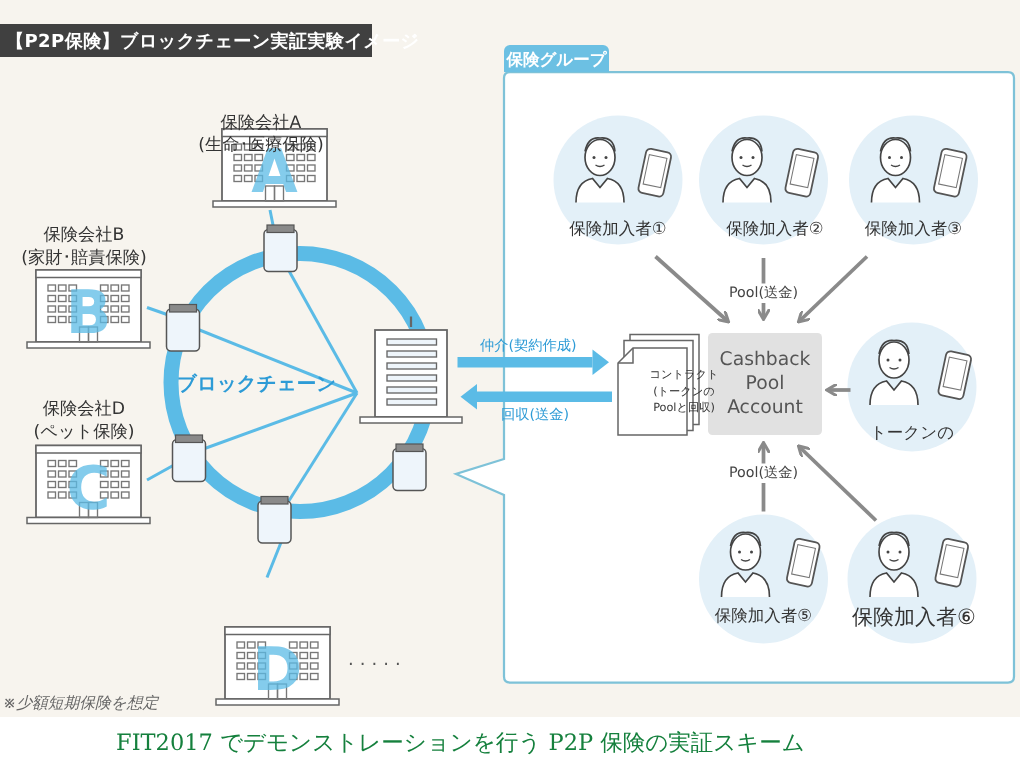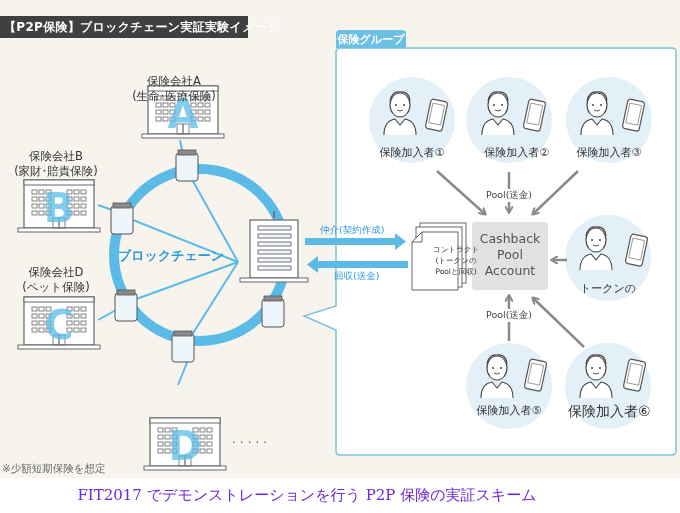--- a/index.html
+++ b/index.html
@@ -4,22 +4,22 @@
 <style>
   html, body { margin:0; padding:0; }
   body { width:680px; height:513px; background:#ffffff; overflow:hidden; font-family:"DejaVu Sans", sans-serif; }
   #stage { position:relative; width:680px; height:513px; }
   #fig { position:absolute; left:0; top:0; width:680px; height:478px; background:#f7f4ee; overflow:hidden; }
   .abs { position:absolute; }
   .header-bar { left:0; top:16px; width:248px; height:22px; background:#404040; color:#ffffff; font-size:12px; font-weight:bold; line-height:22px; padding-left:4px; box-sizing:border-box; white-space:nowrap; letter-spacing:0.3px; }
   .company-label { text-align:center; font-size:11.5px; color:#333333; line-height:15px; white-space:nowrap; }
   .group-tab { left:336px; top:30px; width:70px; height:18px; background:#6cc0e3; color:#ffffff; font-size:11px; font-weight:bold; line-height:19px; text-align:center; border-radius:4px 4px 0 0; }
   .dots { left:232px; top:432px; font-size:12px; color:#555; letter-spacing:4px; }
-  .note { left:2px; top:462px; font-size:10.5px; color:#666; white-space:nowrap; }
-  .caption { left:0; top:480px; width:614px; text-align:center; font-family:"DejaVu Serif", serif; font-size:15px; color:#6d28d9; line-height:30px; white-space:nowrap; }
+  .note { left:2px; top:462px; font-size:10.5px; color:#666; white-space:nowrap;font-style:italic; }
+  .caption { left:0; top:480px; width:614px; text-align:center; font-family:"DejaVu Serif", serif; font-size:15px; color:#15803d; line-height:30px; white-space:nowrap; }
   svg text { font-family:"DejaVu Sans", sans-serif; }
 </style>
 </head>
 <body>
 
 <div id="stage">
 <div id="fig">
 
   <svg class="abs" style="left:0;top:0" width="680" height="478">
     <defs>

